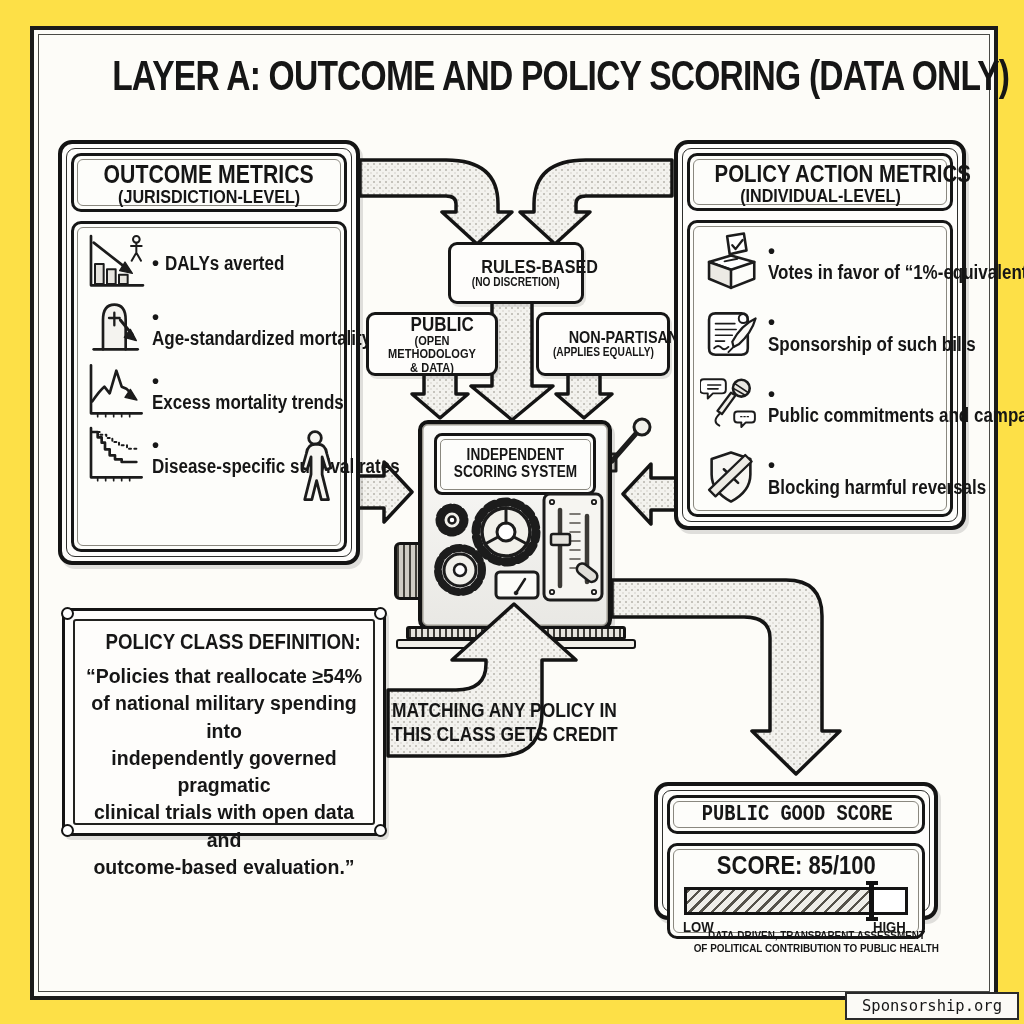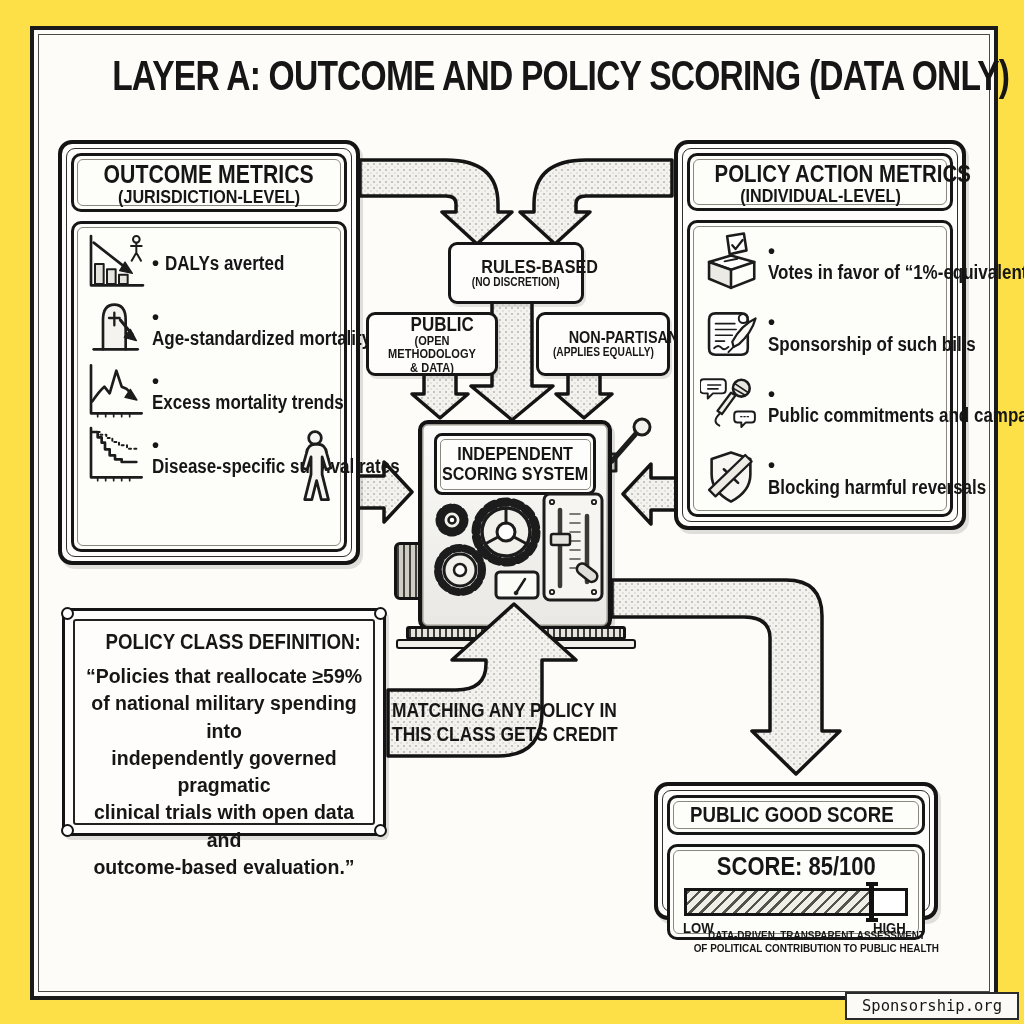--- a/index.html
+++ b/index.html
@@ -31,21 +31,21 @@
         text-align:center;box-shadow:2px 3px 0 rgba(40,40,40,.12);display:flex;flex-direction:column;justify-content:center;}
   .pbox .t{font-size:19px;line-height:1;margin-left:20px;}
   .pbox .s{font-size:12px;line-height:1.05;white-space:pre-line;}
   
   .machine{position:absolute;left:418px;top:420px;width:194px;height:210px;border:4px solid #131313;border-radius:10px;
            background:linear-gradient(180deg,#fbfbf9,#e9e8e4);z-index:3;box-sizing:border-box;
            box-shadow:inset 0 0 0 1.5px #9a978e, 3px 4px 0 rgba(40,40,40,.15);}
   .plate{position:absolute;left:12px;top:9px;right:12px;height:56px;border:3px solid #141414;border-radius:8px;background:#fdfdfb;
          display:flex;flex-direction:column;align-items:center;justify-content:center;}
   .plate::before{content:"";position:absolute;inset:2.5px;border:1px solid #8a887f;border-radius:5px;}
-  .plate .l{font-size:19px;line-height:1.06;text-decoration:underline;}
+  .plate .l{font-size:16px;line-height:1.06;text-decoration:underline;}
   .machine-knob{position:absolute;left:394px;top:542px;width:27px;height:52px;border:3px solid #131313;border-radius:6px 0 0 6px;
            background:repeating-linear-gradient(90deg,#44423c 0 2px,#cfccc4 2px 6px);z-index:2;}
   .machine-base1{position:absolute;left:406px;top:626px;width:220px;height:14px;border:3px solid #131313;border-radius:3px;
            background:repeating-linear-gradient(90deg,#3f3d38 0 2px,#e6e4de 2px 6px);z-index:3;box-sizing:border-box;}
   .machine-base2{position:absolute;left:396px;top:639px;width:240px;height:10px;border:2.5px solid #131313;border-radius:3px;
            background:#f1efe9;z-index:3;box-sizing:border-box;}
   .lever{position:absolute;left:604px;top:416px;z-index:2;}
   
   .arrows{position:absolute;left:0;top:0;z-index:1;}
   .arrows-front{position:absolute;left:0;top:0;z-index:4;}
@@ -53,21 +53,21 @@
   .policy-box{position:absolute;left:62px;top:608px;width:324px;height:228px;border:3.5px solid #141414;border-radius:6px;
               background:#fefdfb;z-index:2;box-sizing:border-box;box-shadow:3px 4px 0 rgba(40,40,40,.14);}
   .policy-box::before{content:"";position:absolute;inset:8px;border:2px solid #22221f;border-radius:3px;}
   .policy-dot{position:absolute;width:9px;height:9px;border:2px solid #141414;border-radius:50%;background:#fff;}
   .policy-inner{position:relative;text-align:center;padding:18px 18px 0;}
   .policy-title{font-size:22px;margin-bottom:8px;}
   .policy-def{font-size:19.5px;line-height:1.4;white-space:pre-line;}
   .matching-note{position:absolute;left:392px;top:698px;width:240px;font-size:20.5px;line-height:1.16;z-index:5;}
   
   .score-panel{position:absolute;left:654px;top:782px;width:284px;height:138px;}
-  .score-header{text-align:left;padding:4px 2px;}
+  .score-header{text-align:right;padding:4px 13px;font-family:Liberation Mono, monospace;}
   .score-header .h1{font-size:22px;}
   .score-body{margin:0 9px 9px;}
   .score-line{text-align:center;font-size:25px;margin-top:5px;}
   .bar-wrap{position:relative;margin:7px 14px 0;height:22px;border:3px solid #141414;background:#fff;}
   .bar-fill{height:100%;width:85%;background:repeating-linear-gradient(135deg,#55524a 0 2.5px,#efeee9 2.5px 8px);}
   .bar-marker{position:absolute;top:-8px;width:5px;height:38px;background:#111;}
   .bar-marker::before,.bar-marker::after{content:"";position:absolute;left:-3.5px;width:12px;height:4px;background:#111;}
   .bar-marker::before{top:-1px;} .bar-marker::after{bottom:-1px;}
   .bar-labels{display:flex;justify-content:space-between;margin:3px 13px 0;font-size:15.5px;}
   .caption{position:absolute;left:620px;top:929px;width:392px;text-align:center;font-size:11px;line-height:1.22;z-index:2;}
@@ -315,21 +315,21 @@
     <path d="M388,690 H456 Q486,690 486,664 V660 H452 L514,604 L576,660 H542 V712 Q542,756 498,756 H388 Z" fill="url(#dots2)" stroke="#141414" stroke-width="3.5" stroke-linejoin="round"></path>
   </svg>
 
   <div class="policy-box">
     <span class="policy-dot" style="left:-4px;top:-4px;"></span>
     <span class="policy-dot" style="right:-4px;top:-4px;"></span>
     <span class="policy-dot" style="left:-4px;bottom:-4px;"></span>
     <span class="policy-dot" style="right:-4px;bottom:-4px;"></span>
     <div class="policy-inner">
       <div class="policy-title"><span class="cond cc">POLICY CLASS DEFINITION:</span></div>
-      <div class="policy-def">“Policies that reallocate ≥59%
+      <div class="policy-def">“Policies that reallocate ≥54%
 of national military spending into
 independently governed pragmatic
 clinical trials with open data and
 outcome-based evaluation.”</div>
     </div>
   </div>
 
   <div class="matching-note">
     <div><span class="cond cl">MATCHING ANY POLICY IN</span></div>
     <div><span class="cond cl">THIS CLASS GETS CREDIT</span></div>

